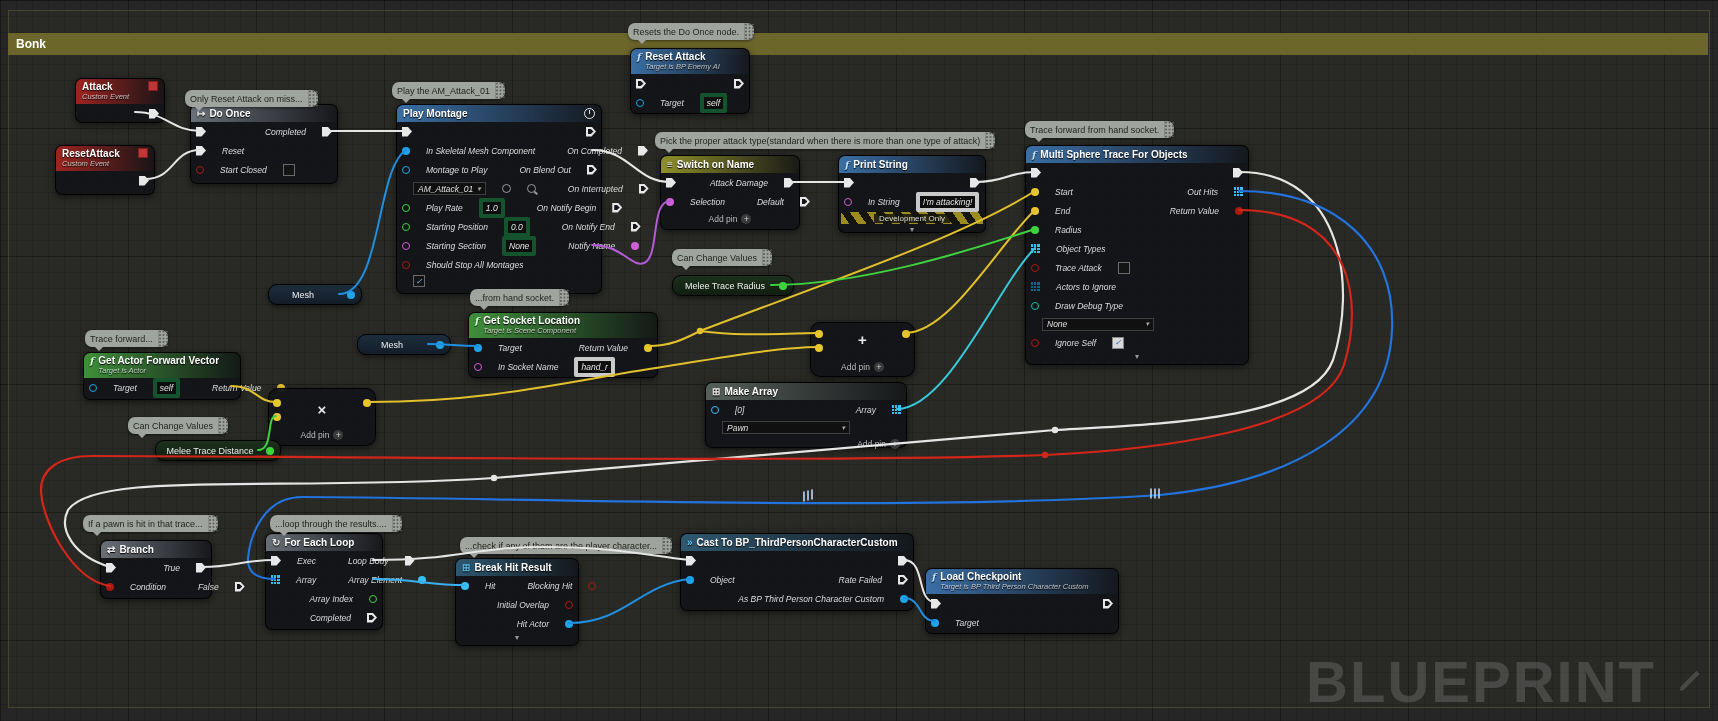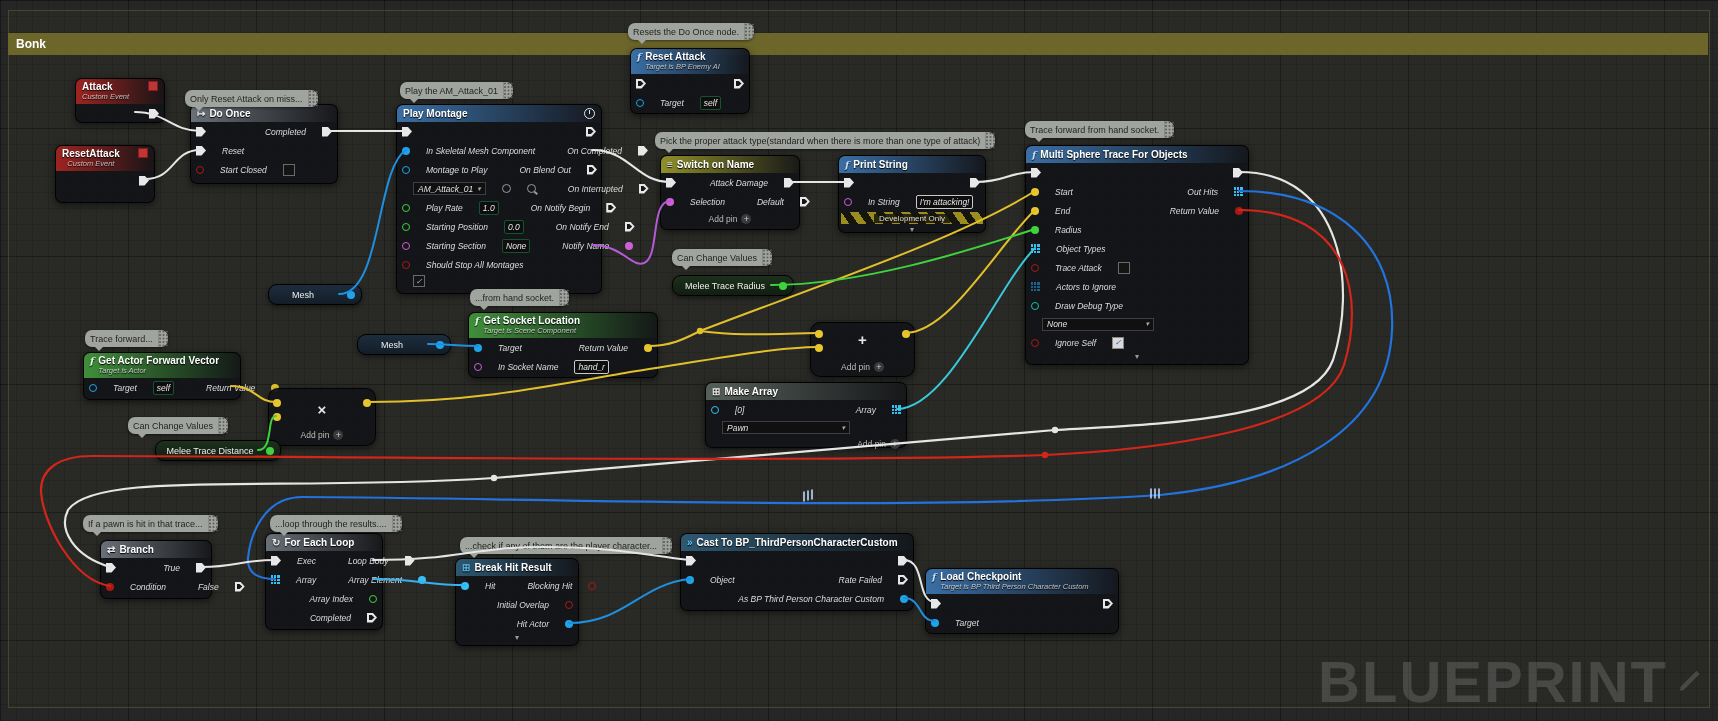--- a/index.html
+++ b/index.html
@@ -11,21 +11,21 @@
       linear-gradient(rgba(0,0,0,.28) 1px,transparent 1px),
       linear-gradient(90deg,rgba(0,0,0,.28) 1px,transparent 1px),
       linear-gradient(rgba(0,0,0,.12) 1px,transparent 1px),
       linear-gradient(90deg,rgba(0,0,0,.12) 1px,transparent 1px);
     background-size:128px 128px,128px 128px,16px 16px,16px 16px;
   }
   .comment-region{position:absolute;left:8px;top:10px;width:1700px;height:696px;
     background:rgba(150,145,70,.03);border:1px solid rgba(130,124,60,.35);z-index:1;}
   .comment-bar{position:absolute;left:8px;top:10px;width:1700px;height:22px;line-height:22px;
     background:#6c662a;color:#fff;font-size:12px;font-weight:bold;padding-left:8px;box-sizing:border-box;z-index:5;margin-top:23px;}
-  .wm{position:absolute;right:16px;bottom:6px;z-index:2;display:flex;align-items:center;gap:8px;
+  .wm{position:absolute;right:16px;bottom:6px;z-index:2;display:flex;align-items:center;gap:20px;
     font-size:58px;font-weight:bold;letter-spacing:2px;color:#9a9a9a;opacity:.28;}
   .pencil{width:26px;height:5px;background:#9a9a9a;transform:rotate(-45deg);
     clip-path:polygon(0 50%,14% 0,100% 0,100% 100%,14% 100%);}
   
   .node{position:absolute;z-index:10;background:rgba(19,20,23,.95);border:1px solid rgba(0,0,0,.85);
     border-radius:7px;box-shadow:0 2px 7px rgba(0,0,0,.55);color:#ddd;box-sizing:border-box;}
   .hdr{height:17px;display:flex;align-items:center;gap:4px;padding:0 6px;border-radius:6px 6px 0 0;
     font-size:10px;font-weight:bold;color:#fff;text-shadow:0 1px 1px #000;white-space:nowrap;overflow:hidden;}
   .hdr2{padding:2px 6px 3px;display:flex;align-items:flex-start;gap:4px;border-radius:6px 6px 0 0;
     color:#fff;text-shadow:0 1px 1px #000;}
@@ -57,21 +57,21 @@
   .pc{width:8px;height:8px;border-radius:50%;background:var(--c);flex:none;box-sizing:border-box;}
   .pc.hollow{background:transparent;border:1.5px solid var(--c);}
   .pg{width:9px;height:9px;flex:none;background-color:var(--c);
     background-image:
       linear-gradient(90deg,transparent 0 2px,#14161a 2px 3px,transparent 3px 5px,#14161a 5px 6px,transparent 6px),
       linear-gradient(0deg,transparent 0 2px,#14161a 2px 3px,transparent 3px 5px,#14161a 5px 6px,transparent 6px);}
   .pg.hollow{opacity:.55;}
   .k-bool{--c:#a81a11}.k-float{--c:#3fd23f}.k-vec{--c:#e8c62e}.k-obj{--c:#1fa4e8}
   .k-name{--c:#cf5fd4}.k-struct{--c:#37c0f4}.k-enum{--c:#17c3a5}
   
-  .field{display:inline-block;background:#0e0e0e;border:1px solid #14532d;border-radius:2px;height:12px;
+  .field{display:inline-block;background:#0e0e0e;border:4px solid #14532d;border-radius:2px;height:12px;
     line-height:12px;padding:0 3px;font-size:8.5px;color:#e6e6e6;white-space:nowrap;}
   .field.lit{border-color:#c9c9c9;}
   .dd{display:inline-flex;align-items:center;justify-content:space-between;background:#101010;border:1px solid #3e3e3e;
     border-radius:0;height:13px;padding:0 4px;font-size:8.5px;color:#e0e0e0;gap:4px;box-sizing:border-box;}
   .caret{font-size:7px;color:#aaa;}
   .cb{width:10px;height:10px;border:1px solid #6a6a6a;background:#141414;font-size:8px;color:#7fc3ff;
     display:flex;align-items:center;justify-content:center;flex:none;}
   .cb.on::after{content:"✓";}
   .cb.lite{background:#d9d9d9;color:#1860c8;border-color:#888;}
   .chev{text-align:center;color:#9a9a9a;font-size:8px;height:12px;line-height:10px;}
@@ -117,21 +117,21 @@
     <div class="sub">Custom Event</div>
       </div>
     <span class="delegate"></span>
   </div>
   <div class="row">
       <span class="sp"></span>
       <span class="pe"></span>
     </div>
 </div>
 
-<div class="node" style="left:55px;top:145px;width:100px;height:58px;text-align:center;">
+<div class="node" style="left:55px;top:145px;width:100px;height:50px;">
   <div class="hdr2 hdr-red">
     <div>
         <div class="tt">ResetAttack</div>
     <div class="sub">Custom Event</div>
       </div>
     <span class="delegate"></span>
   </div>
   <div class="row">
       <span class="sp"></span>
       <span class="pe"></span>
@@ -571,21 +571,21 @@
   </div>
 <div class="var green" style="left:155px;top:440px;width:112px;">
     <span class="sp" style="text-align:center;">Melee Trace Distance</span>
     <span class="pc k-float"></span>
   </div>
 
 <div class="note" style="left:185px;top:82px;margin-top:8px;">
     <span class="txt">Only Reset Attack on miss...</span>
     <span class="grip"></span>
   </div>
-<div class="note" style="left:400px;top:82px;">
+<div class="note" style="left:392px;top:82px;">
     <span class="txt">Play the AM_Attack_01</span>
     <span class="grip"></span>
   </div>
 <div class="note" style="left:628px;top:23px;">
     <span class="txt">Resets the Do Once node.</span>
     <span class="grip"></span>
   </div>
 <div class="note" style="left:655px;top:132px;">
     <span class="txt">Pick the proper attack type(standard when there is more than one type of attack)</span>
     <span class="grip"></span>

